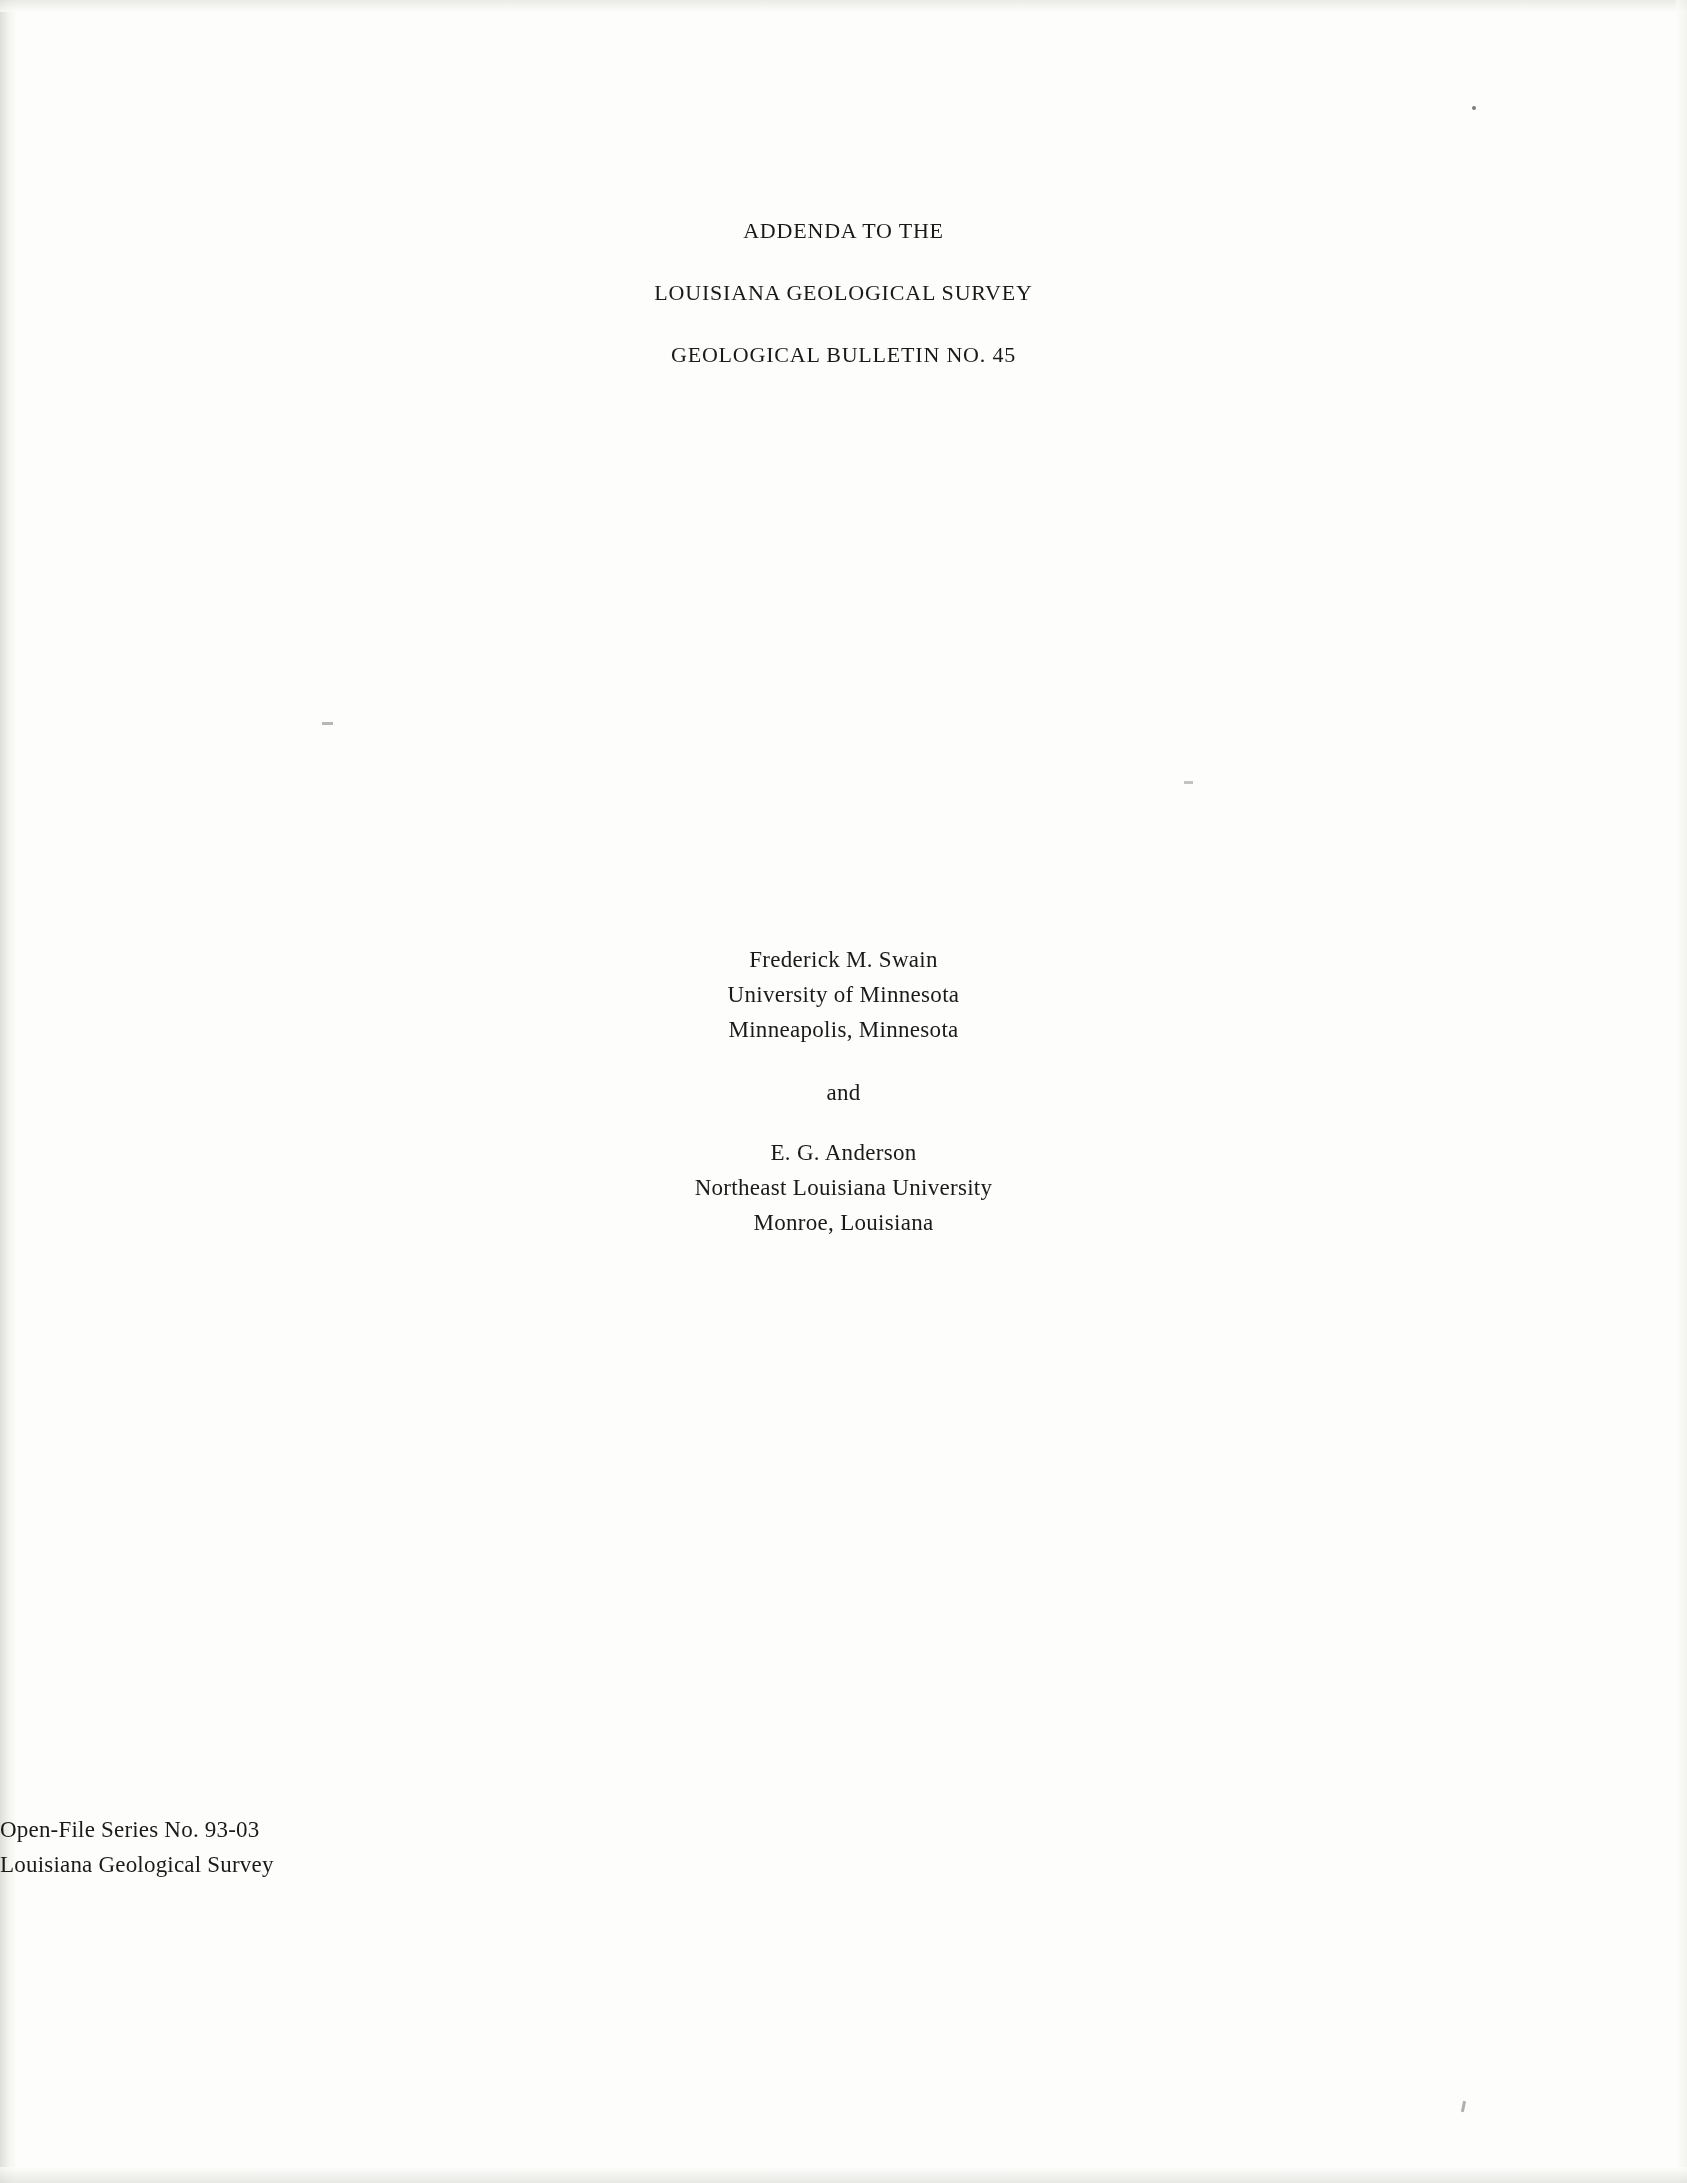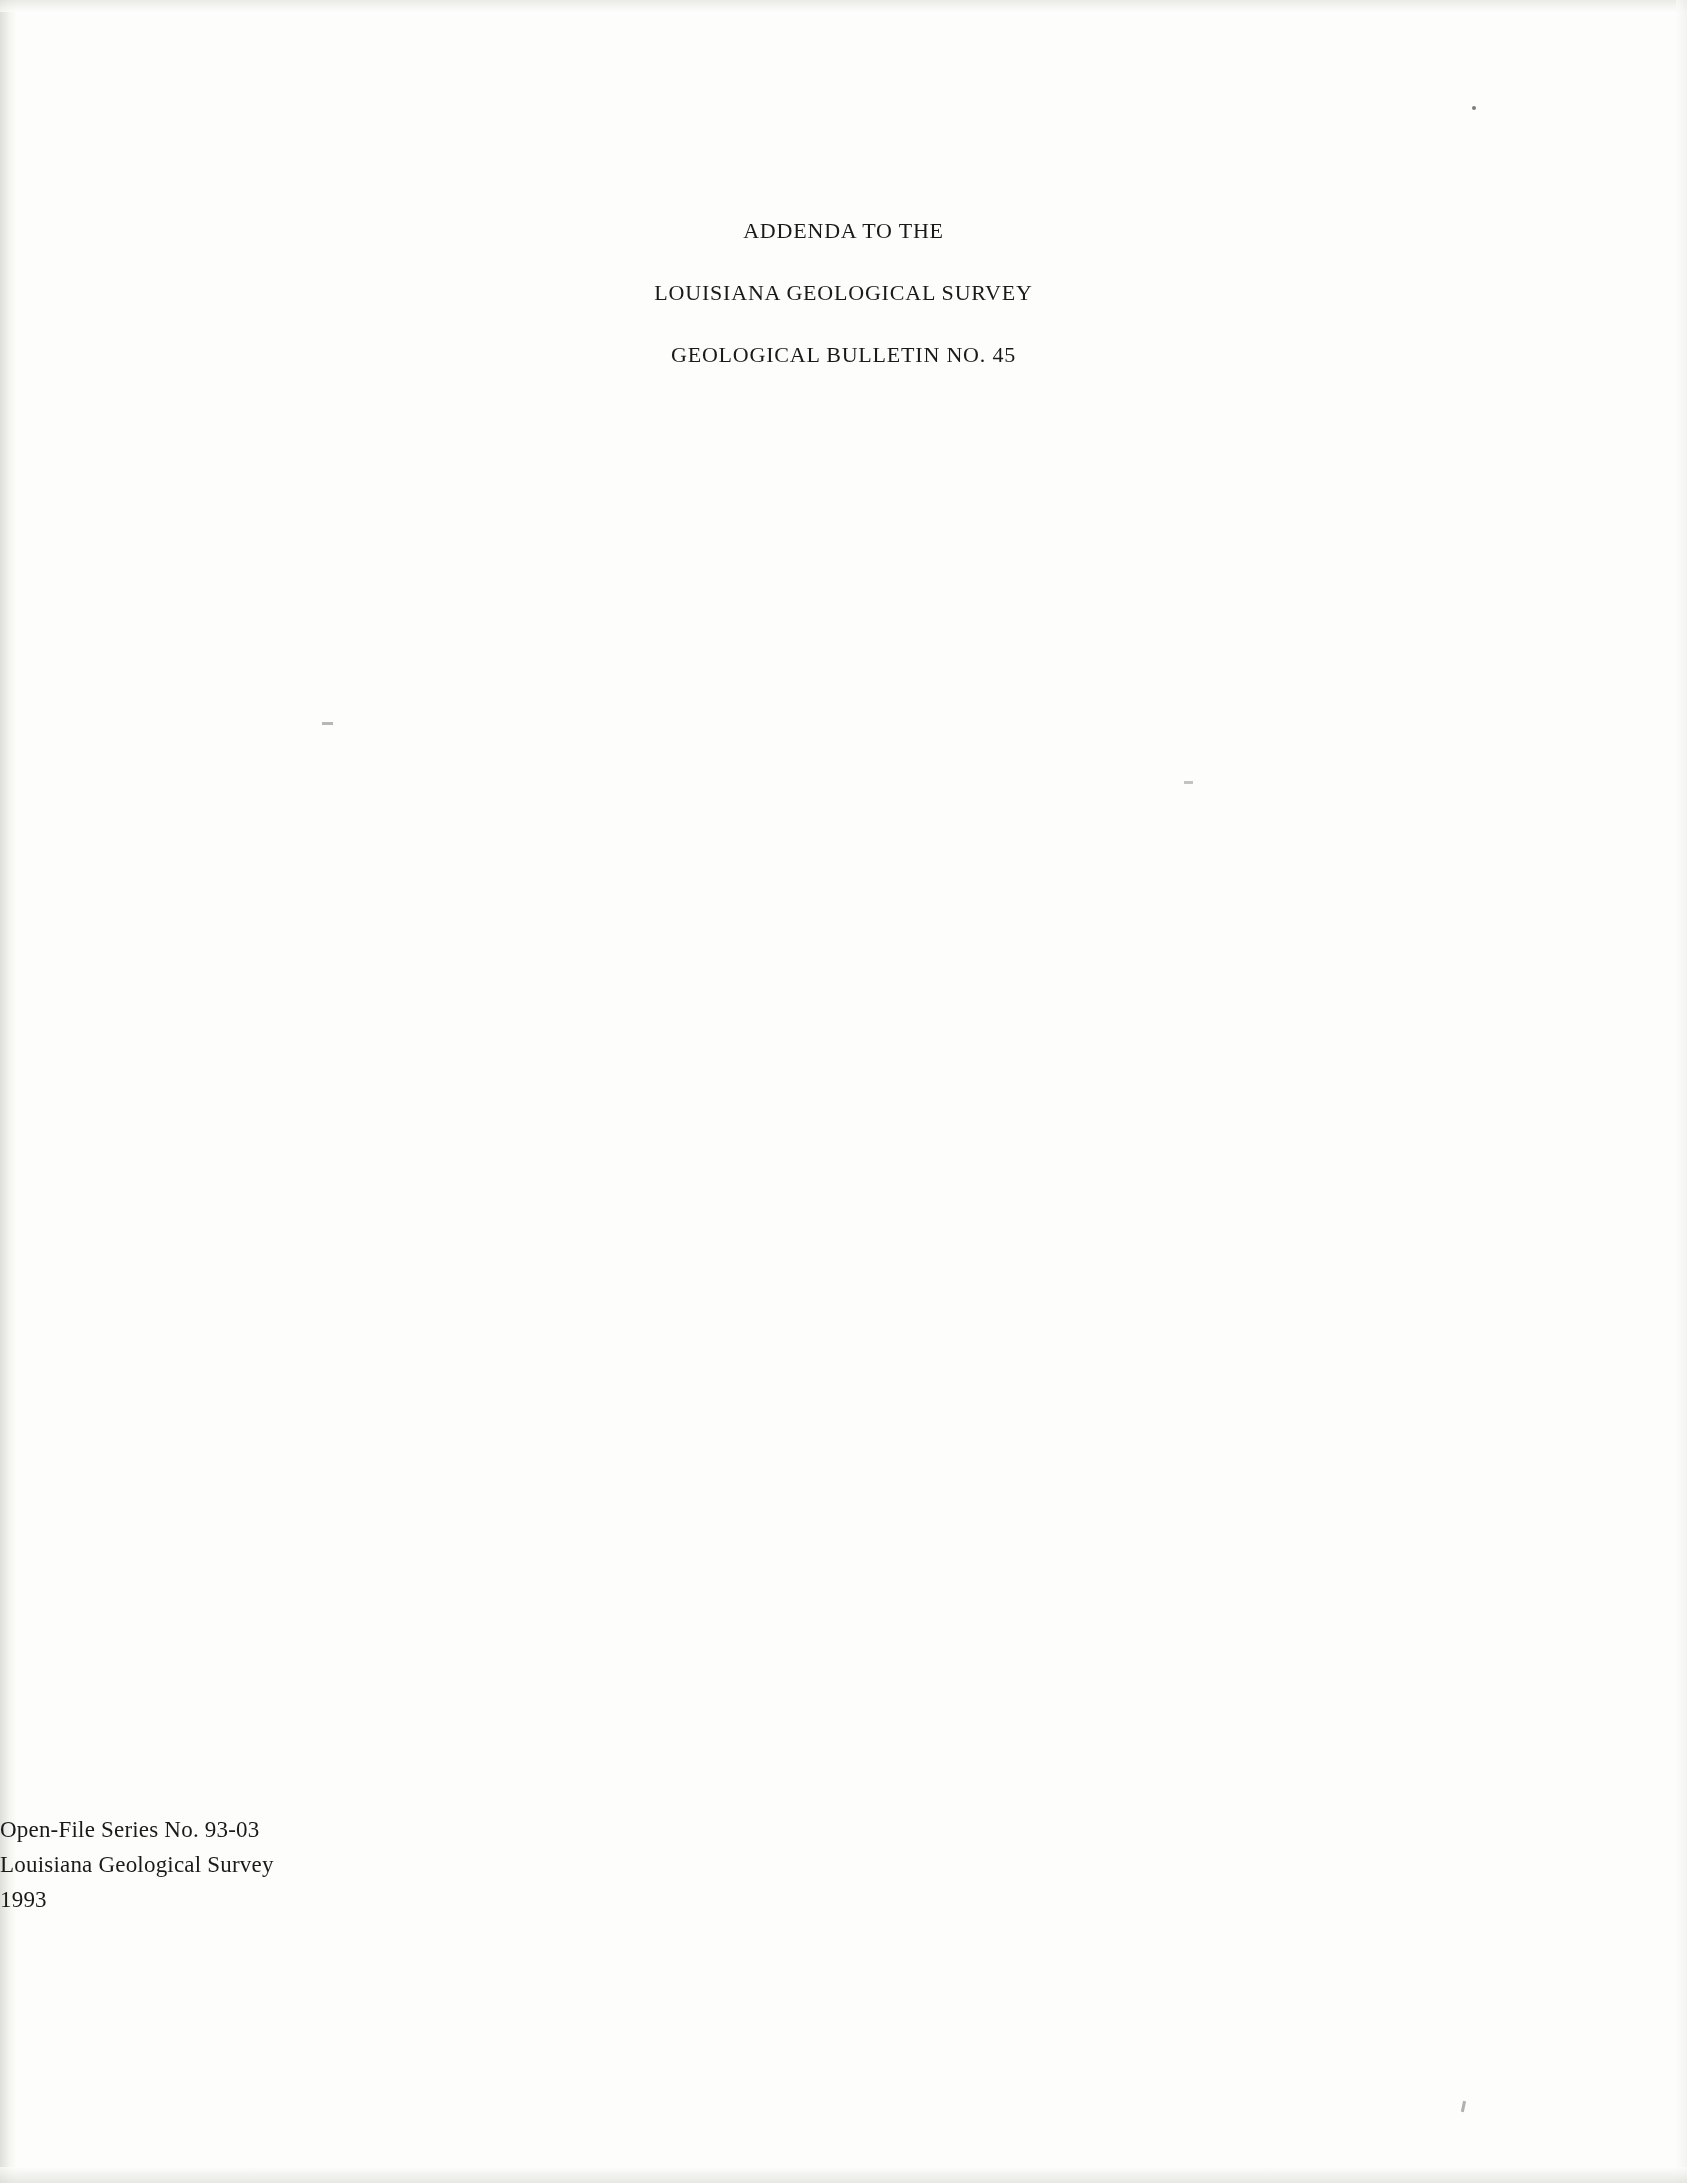--- a/index.html
+++ b/index.html
@@ -131,21 +131,33 @@
   <div class="speck speck-b"></div>
   <div class="speck speck-c"></div>
   <div class="speck speck-d"></div>
 
   <div class="title-block">
     <div class="title-line">ADDENDA TO THE</div>
     <div class="title-line">LOUISIANA GEOLOGICAL SURVEY</div>
     <div class="title-line">GEOLOGICAL BULLETIN NO. 45</div>
   </div>
 
+  <div class="authors-block">
+    <div class="author">
+      <div class="author-name">Frederick M. Swain</div>
+      <div class="author-affil">University of Minnesota</div>
+      <div class="author-city">Minneapolis, Minnesota</div>
+    </div>
+    <div class="conjunction">and</div>
+    <div class="author">
+      <div class="author-name">E. G. Anderson</div>
+      <div class="author-affil">Northeast Louisiana University</div>
+      <div class="author-city">Monroe, Louisiana</div>
+    </div>
+  </div>
 
   <div class="imprint-block">
     <div class="imprint-line">Open-File Series No. 93-03</div>
     <div class="imprint-line">Louisiana Geological Survey</div>
-    <div class="imprint-line">1993</div>
   </div>
 
 </div>
 
 
 </body></html>

